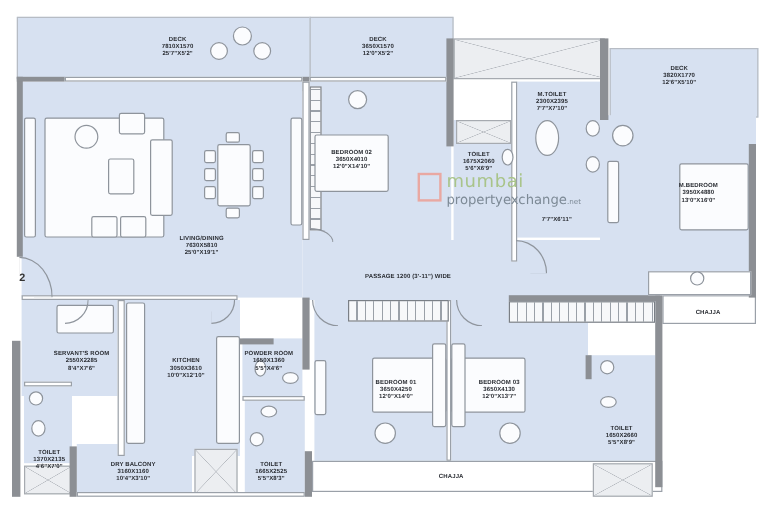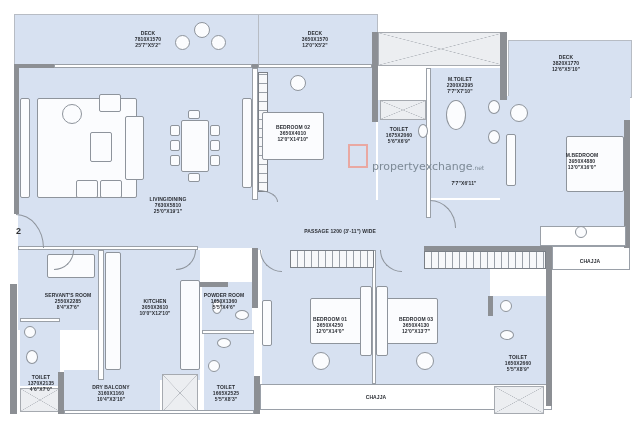--- a/index.html
+++ b/index.html
@@ -250,14 +250,15 @@
   <div class="label" style="left:376px;top:394px;">
       <span>CHAJJA</span>
     </div>
   <div class="label" style="left:590px;top:258px;">
       <span>CHAJJA</span>
     </div>
 
   <div class="marker">2</div>
 
   <div class="wmbox"></div>
+  <div class="wm1">mumbai</div>
   <div class="wm2"><span>propertyexchange</span><span style="font-size:6px">.net</span></div>
 </div>
 
 </body></html>

